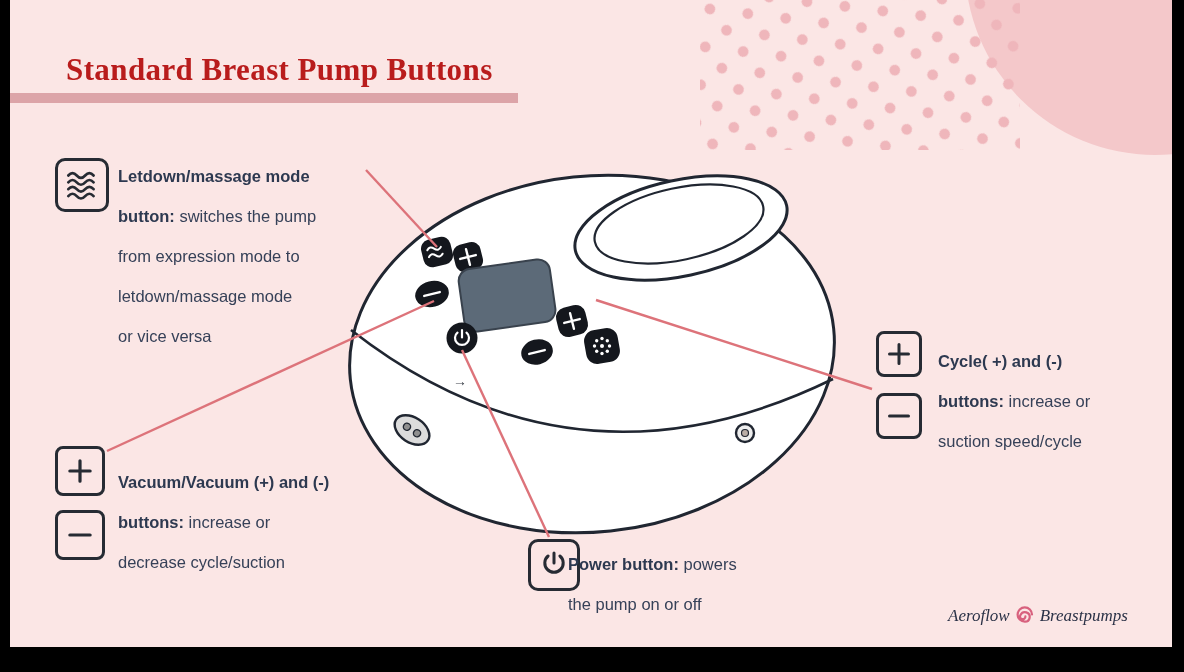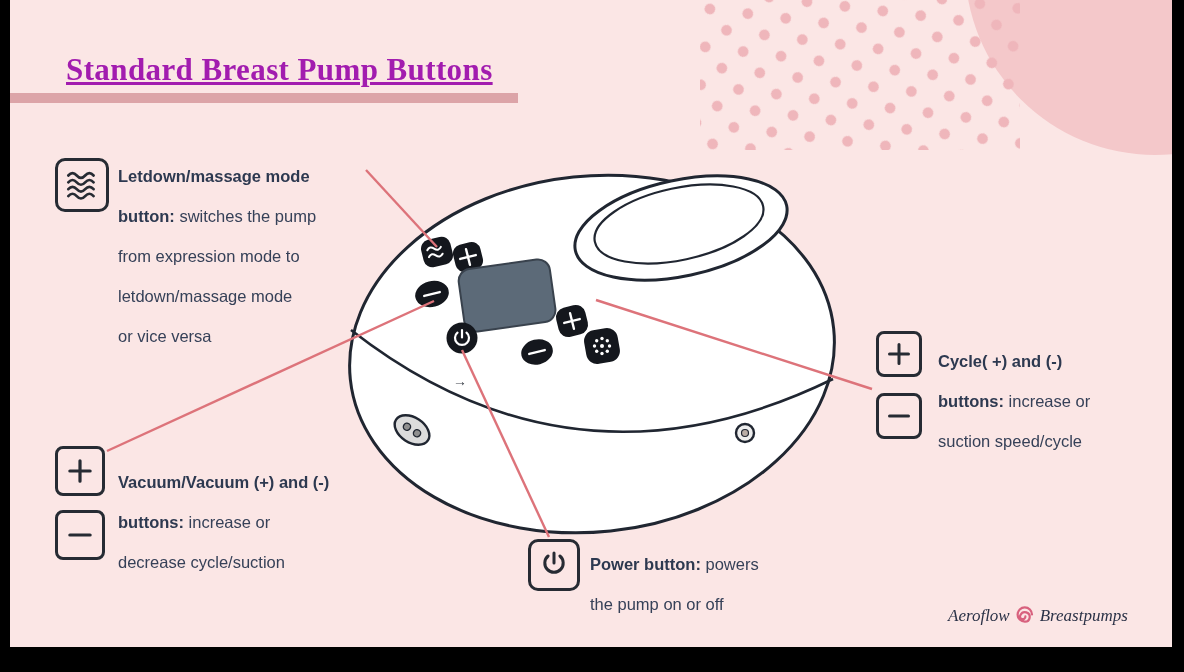--- a/index.html
+++ b/index.html
@@ -2,21 +2,21 @@
 <html><head>
 <meta charset="utf-8">
 <style>
   * { margin:0; padding:0; box-sizing:border-box; }
   html, body { width:1184px; height:672px; background:#000; overflow:hidden;
                font-family:"Liberation Sans", sans-serif; }
   .slide { position:absolute; left:10px; top:0; width:1162px; height:647px;
            background:#fbe6e5; overflow:hidden; }
   .abs { position:absolute; }
   .title { font-family:"Liberation Serif", serif; font-size:31px; font-weight:600;
-           color:#a21caf; letter-spacing:0.4px;text-decoration:underline; }
+           color:#b91c1c; letter-spacing:0.4px; }
   .title-bar { background:#dca4a8; }
   .icon-box { position:absolute; border:3px solid #262b33; border-radius:10px;
               display:flex; align-items:center; justify-content:center; background:transparent; }
   .icon-box.sm { border-radius:8px; }
   .callout { position:absolute; font-size:16.5px; line-height:40px; color:#364158;
              white-space:pre-line; }
   .callout b { font-weight:700; color:#2d3950; }
   .logo { position:absolute; display:flex; align-items:center; gap:3px;
           font-family:"Liberation Serif", serif; font-style:italic; font-size:17px;
           color:#2b3247; }
@@ -154,21 +154,21 @@
   <div class="callout" style="left:108px; top:462px; width:300px;"><b>Vacuum/Vacuum (+) and (-)
 buttons:</b> <span>increase or
 decrease cycle/suction</span></div>
 
   <div class="icon-box" style="left:518px; top:539px; width:52px; height:52px;">
     <svg width="36" height="36" viewBox="0 0 36 36">
       <path d="M18 6 V16" stroke="#262b33" stroke-width="3" stroke-linecap="round" fill="none"></path>
       <path d="M12.1 9 A9.2 9.2 0 1 0 23.9 9" stroke="#262b33" stroke-width="3" stroke-linecap="round" fill="none"></path>
     </svg>
   </div>
-  <div class="callout" style="left:580px; top:544px; width:240px;"><b>Power button:</b> <span>powers
+  <div class="callout" style="left:558px; top:544px; width:240px;"><b>Power button:</b> <span>powers
 the pump on or off</span></div>
 
   <div class="logo" style="left:938px; top:604px;">
     <span>Aeroflow</span>
     <svg width="24" height="24" viewBox="0 0 24 24">
       <path d="M19 10.5 A7.2 7.2 0 1 0 11.8 17.7 A4.8 4.8 0 1 0 7.6 10.8 A2.7 2.7 0 1 0 12.4 12.3" fill="none" stroke="#d8617e" stroke-width="2.2" stroke-linecap="round"></path>
     </svg>
     <span>Breastpumps</span>
   </div>
 

